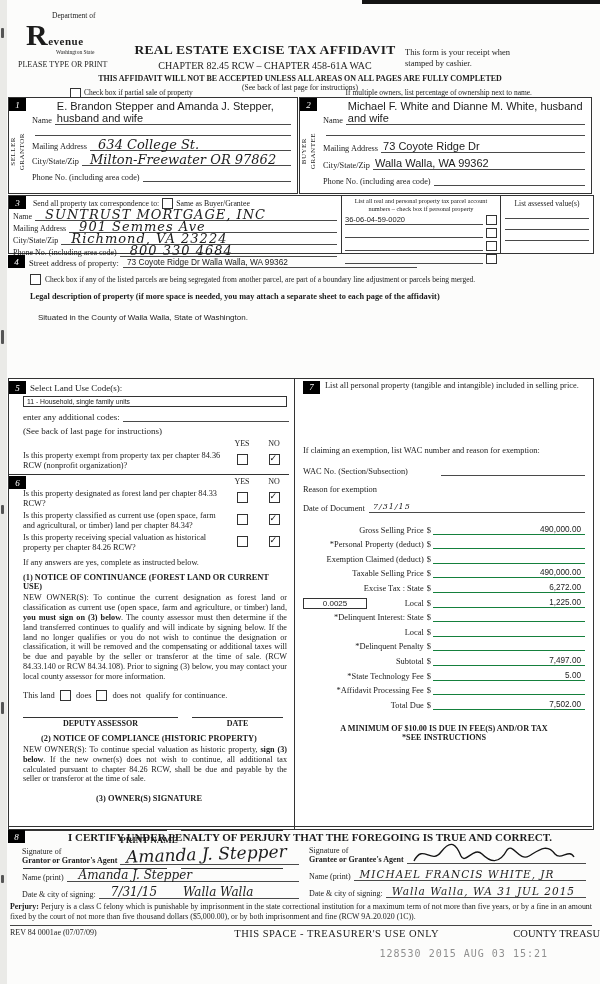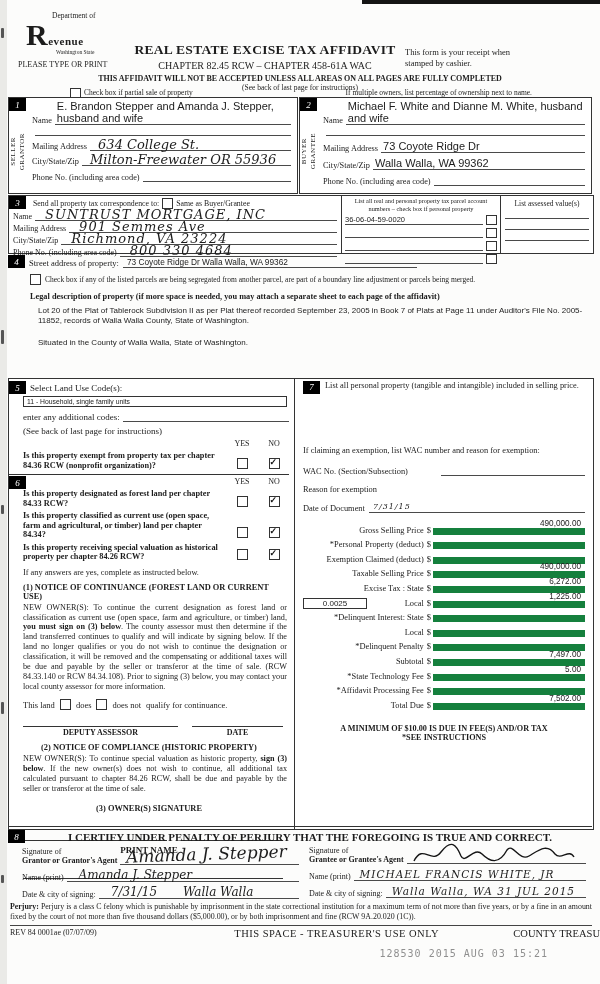--- a/index.html
+++ b/index.html
@@ -85,21 +85,21 @@
   .sec5-title { font-size:9px; }
   .code-box { border:1px solid #333; margin:2px 2px 0 14px; font-size:6.8px; padding:1px 3px;
               font-family:"Liberation Sans",sans-serif; }
   .addl { display:flex; align-items:flex-end; font-size:9px; margin:4px 0 0 14px; }
   .addl .fill { flex:1; margin-left:3px; }
   .seeback2 { font-size:9px; margin:4px 0 0 14px; }
   .yn-head { display:flex; font-size:8px; margin-top:3px; }
   .yn-head .sp { flex:1; }
   .yn-head .y { width:34px; text-align:center; }
   .yn-head .n { width:30px; text-align:center; }
-  .q-row { display:flex; margin-top:3px; font-size:8.3px; line-height:1.15; align-items:flex-end;font-weight:bold; }
+  .q-row { display:flex; margin-top:3px; font-size:8.3px; line-height:1.15; align-items:center; }
   .q-row .qt { flex:1; padding-left:14px; }
   .q-row .ycell { width:34px; text-align:center; }
   .q-row .ncell { width:30px; text-align:center; }
   .sec6-rule { border-top:1px solid #333; margin-top:4px; position:relative; }
   .sec6-rule .tab { position:absolute; left:0; top:1px; }
   .ifany { font-size:8.3px; margin:6px 0 0 14px; }
   .c-title { font-size:8.4px; font-weight:bold; margin:6px 0 0 14px; }
   .c-title.center { text-align:center; margin-left:0; }
   .para { font-size:8.2px; line-height:1.2; text-align:justify; margin:2px 2px 0 14px; }
   .land-row { display:flex; align-items:center; gap:5px; font-size:8.5px; margin:8px 0 0 14px; }
@@ -120,21 +120,21 @@
   .wac-row { display:flex; align-items:flex-end; font-size:8.4px; margin-top:10px;gap:29px; }
   .wac-row .fill { flex:1; margin-left:4px; }
   .reason { font-size:8.4px; margin-top:9px; }
   .doc-row { display:flex; align-items:flex-end; font-size:8.4px; margin-top:30px; }
   .doc-row .fill { flex:1; margin-left:4px; font-size:8px; padding-left:4px; }
   .doc-row.date { margin-top:8px; }
   .hw-date { font-size:13px; line-height:9px; padding-left:40px; letter-spacing:1px; }
   .amt { display:flex; align-items:flex-end; margin-top:5px; font-size:8.4px; height:9.6px; }
   .amt .al { flex:1; text-align:right; white-space:nowrap; }
   .amt .dollar { margin:0 2px 0 3px; }
-  .amt .av { width:148px; border-bottom:7px solid #15803d; text-align:right; font-family:"Liberation Sans",sans-serif; font-size:8.2px; padding-right:4px; min-height:9px; }
+  .amt .av { width:148px; border-bottom:1px solid #15803d; text-align:right; font-family:"Liberation Sans",sans-serif; font-size:8.2px; padding-right:4px; min-height:9px; }
   .rate-box { border:1px solid #333; width:62px; text-align:center; font-size:8px; font-family:"Liberation Sans",sans-serif; margin-bottom:-1px; }
   .min-note { font-size:8.2px; font-weight:bold; text-align:center; margin-top:14px; }
   .see-instr { font-size:8.2px; font-weight:bold; text-align:center; }
 
   
   .sec8 { position:absolute; top:826px; left:8px; width:584px; border-top:1px solid #333; }
   .sec8 .tab { position:absolute; left:0; top:3px; }
   .certify { text-align:center; font-size:11px; font-weight:bold; margin:4px 0 1px 0;padding-left:20px; }
   .sig-cols { display:flex; }
   .sigcol { width:50%; padding:0 6px 0 14px; }
@@ -204,21 +204,21 @@
           </div>
         <div class="frow blankline">
             <span class="fill"></span>
           </div>
         <div class="frow" style="margin-top:4px;">
             <span class="lab">Mailing Address</span>
           <span class="fill hw hw-addr">634 College St.</span>
           </div>
         <div class="frow" style="margin-top:4px;">
             <span class="lab">City/State/Zip</span>
-          <span class="fill hw hw-addr">Milton-Freewater OR 55936</span>
+          <span class="fill hw hw-addr">Milton-Freewater OR 97862</span>
           </div>
         <div class="frow" style="margin-top:5px;">
             <span class="lab">Phone No. (including area code)</span>
           <span class="fill"></span>
           </div>
       </div>
     </div>
     <div class="party buyer">
       <div class="tab">2</div>
       <div class="side">
@@ -311,21 +311,20 @@
     <div class="s4r1">
       <span class="tab">4</span>
       <span>Street address of property:</span>
       <span class="fill typed">73 Coyote Ridge Dr Walla Walla, WA 99362</span>
     </div>
     <div class="s4r3">
       <span class="cb"></span>
       <span>Check box if any of the listed parcels are being segregated from another parcel, are part of a boundary line adjustment or parcels being merged.</span>
     </div>
     <div class="s4r4">Legal description of property (if more space is needed, you may attach a separate sheet to each page of the affidavit)</div>
-    <div class="legal typed">Lot 20 of the Plat of Tablerock Subdivision II as per Plat thereof recorded September 23, 2005 in Book 7 of Plats at Page 11 under Auditor's File No. 2005-11852, records of Walla Walla County, State of Washington.</div>
     <div class="situated typed">Situated in the County of Walla Walla, State of Washington.</div>
   </div>
 
   <div class="cols">
     <div class="colL">
       <div class="sec-head">
         <span class="tab">5</span>
         <span class="sec5-title">Select Land Use Code(s):</span>
       </div>
       <div class="code-box">11 - Household, single family units</div>

